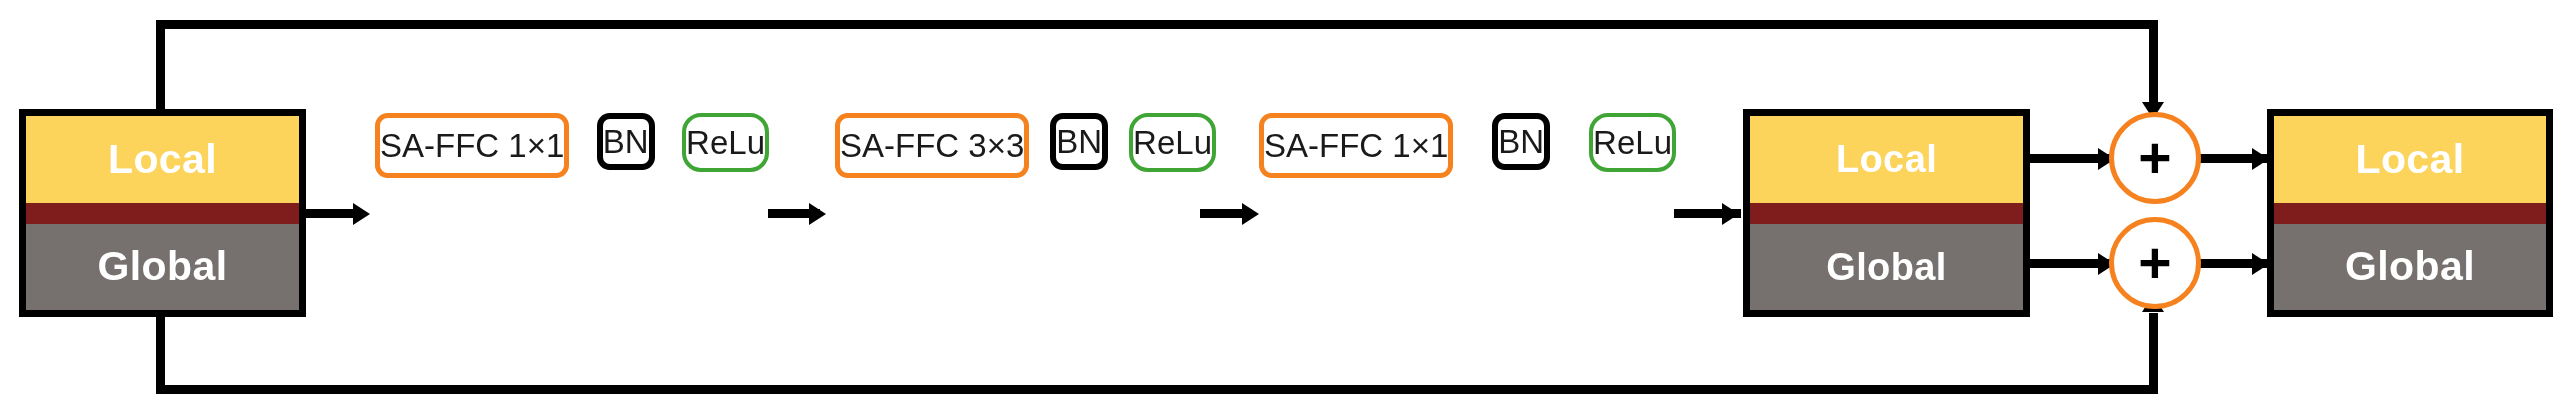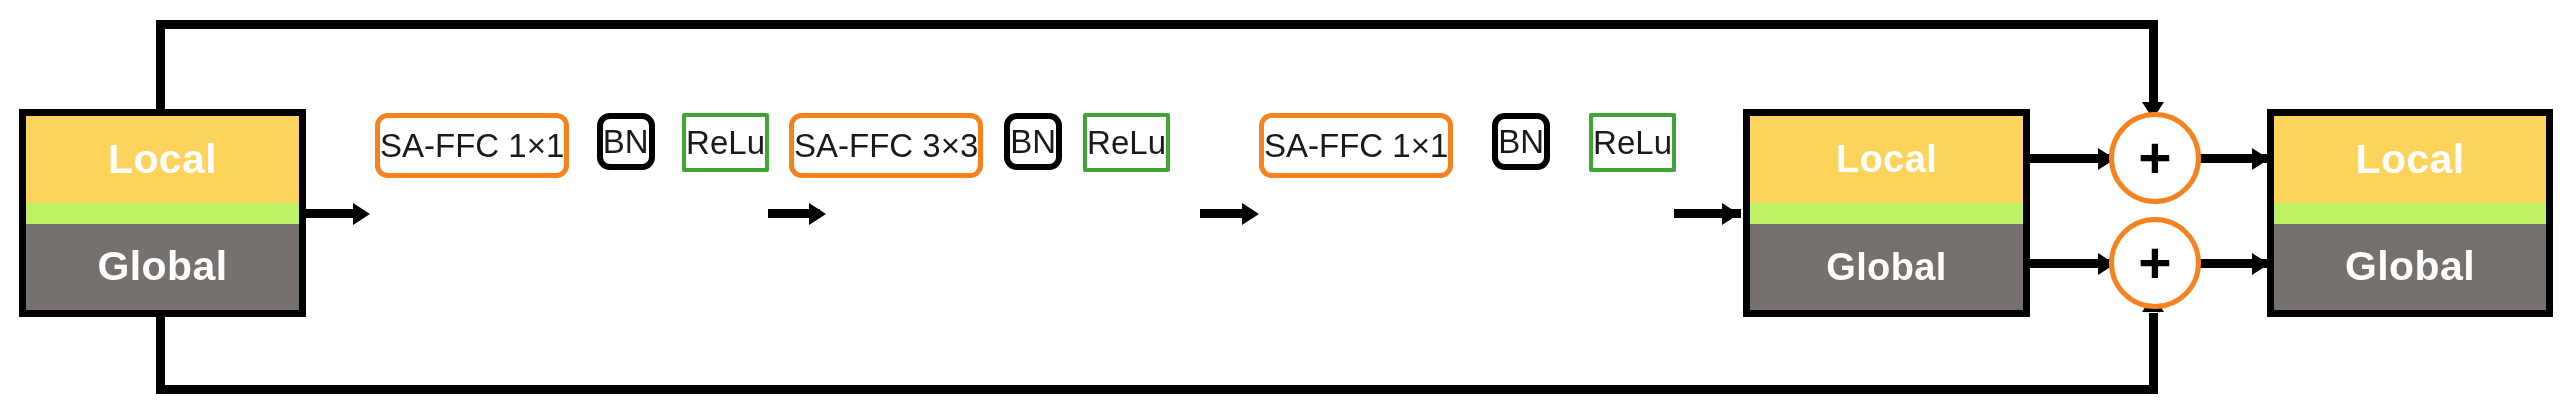--- a/index.html
+++ b/index.html
@@ -15,21 +15,21 @@
     width: 2576px;
     height: 420px;
     background: #ffffff;
     overflow: hidden;
   }
   
   .lg-block {
     position: absolute;
     box-sizing: border-box;
     border: 7.1px solid #000000;
-    background: #bef264;
+    background: #7f1d1d;
     display: flex;
     flex-direction: column;
   }
   .lg-local, .lg-global {
     flex: 1 1 50%;
     display: flex;
     align-items: center;
     justify-content: center;
     color: #ffffff;
     font-weight: bold;
@@ -62,21 +62,21 @@
   }
   .ffc-mid {
     border: 6.3px solid #000000;
     border-radius: 12.7px;
     position: relative;
     z-index: 3;
     justify-content: flex-end;
   }
   .ffc-bot {
     border: 4.8px solid #3FA535;
-    border-radius: 2px;
+    border-radius: 19px;
     justify-content: center;
   }
 
   
   .plus-circle {
     position: absolute;
     box-sizing: border-box;
     border: 5.6px solid #F6821F;
     border-radius: 50%;
     background: #ffffff;
@@ -169,21 +169,21 @@
       <span>SA-FFC 1×1</span>
     </div>
     <div class="ffc-row ffc-mid" style="height:57px; font-size:33px;">
       <span>BN</span>
     </div>
     <div class="ffc-row ffc-bot" style="height:59px; font-size:33px;">
       <span>ReLu</span>
     </div>
   </div>
 
-  <div class="ffc-col" style="left:789px; top:113px; width:381px; height:196px;">
+  <div class="ffc-col" style="left:835px; top:113px; width:381px; height:196px;">
     <div class="ffc-row ffc-top" style="height:65px; font-size:33px;">
       <span>SA-FFC 3×3</span>
     </div>
     <div class="ffc-row ffc-mid" style="height:57px; font-size:33px;">
       <span>BN</span>
     </div>
     <div class="ffc-row ffc-bot" style="height:59px; font-size:33px;">
       <span>ReLu</span>
     </div>
   </div>

